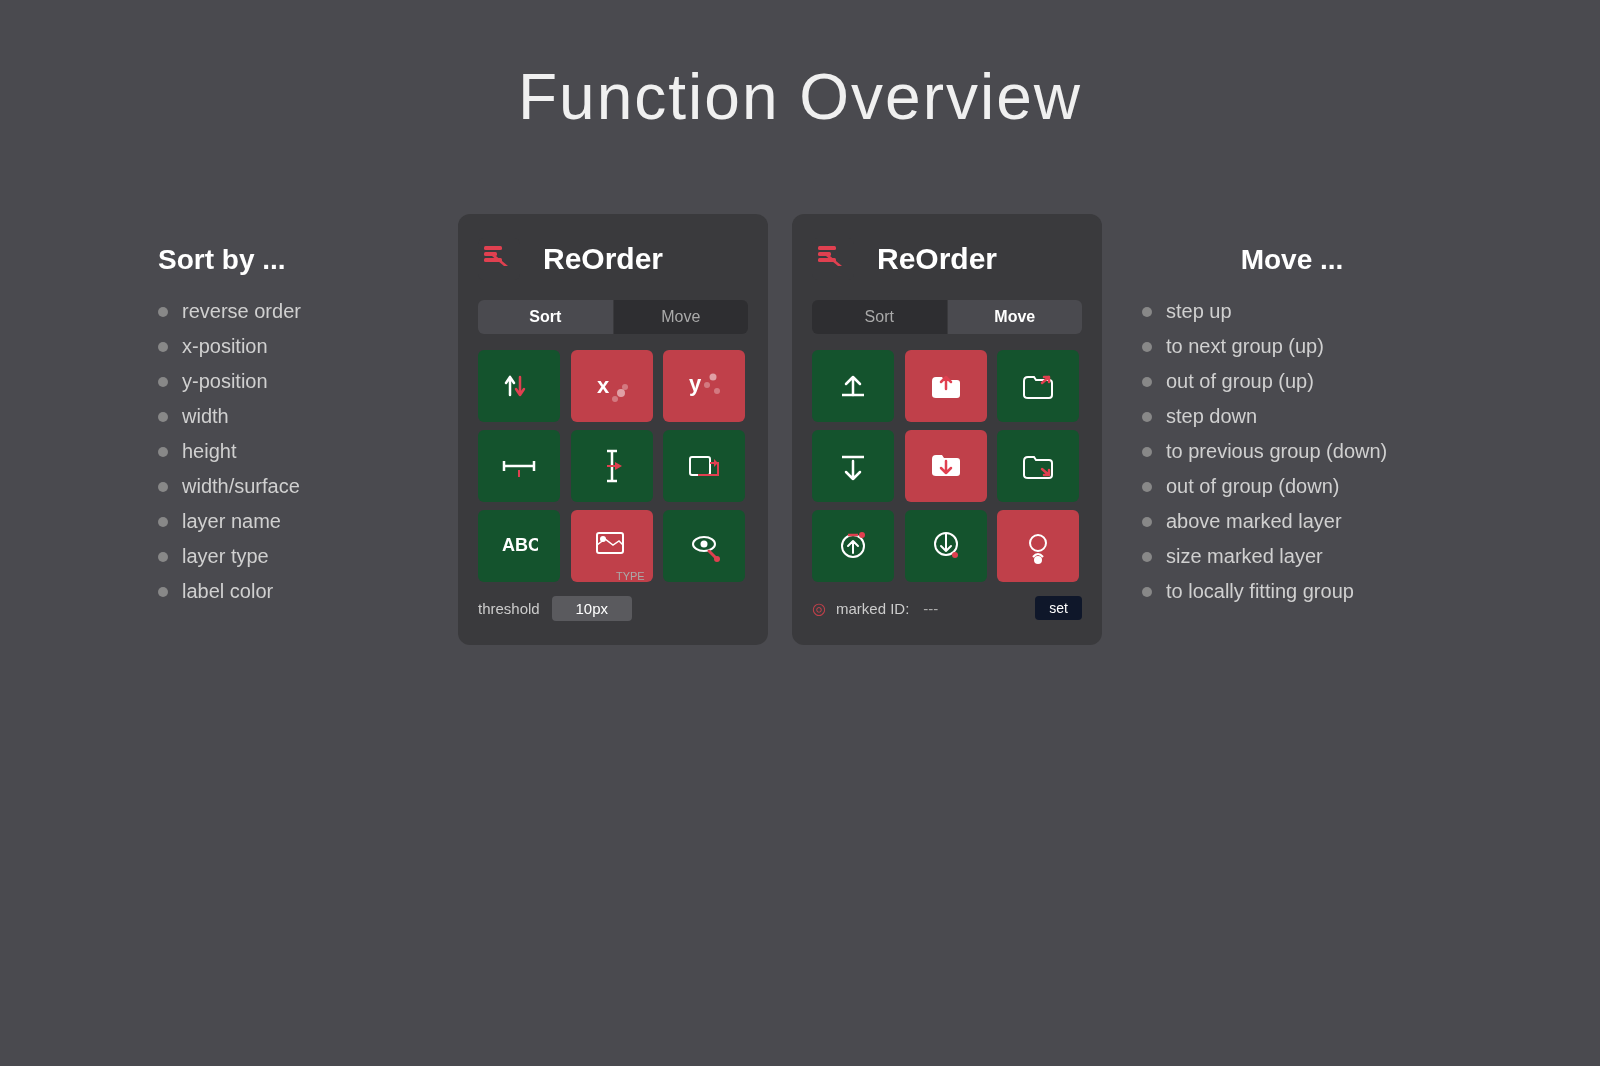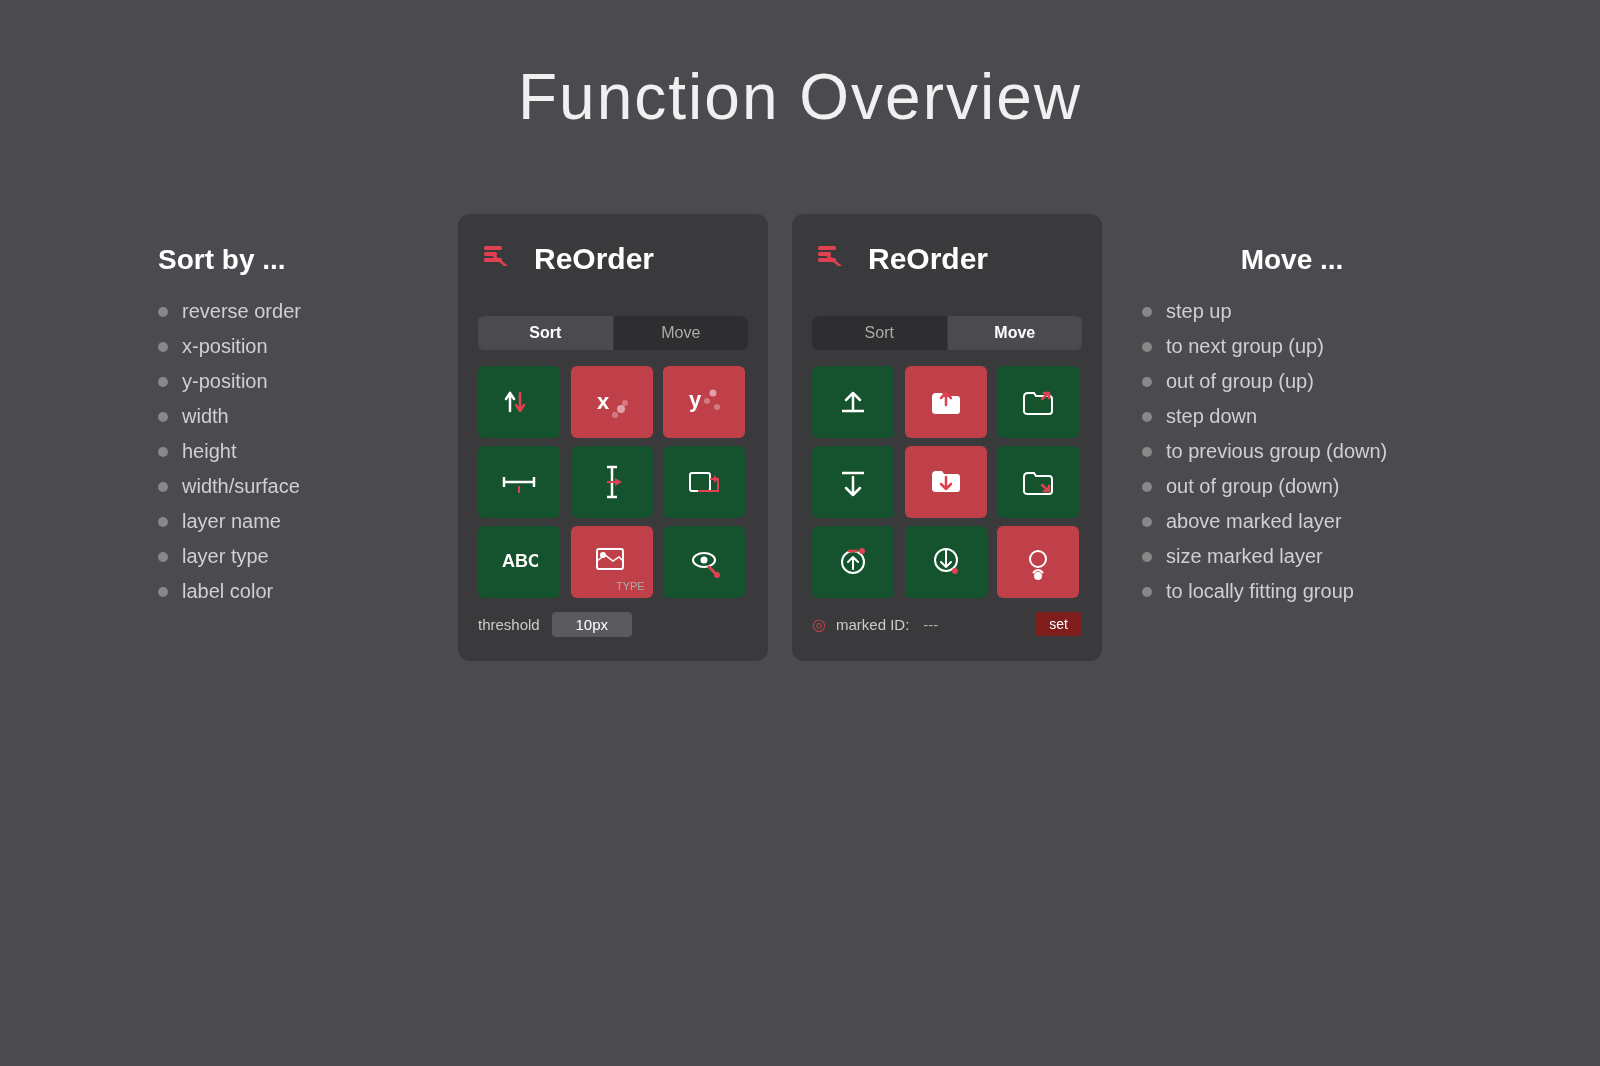--- a/index.html
+++ b/index.html
@@ -81,22 +81,22 @@
     .plugin-panel {
       background: #3a3a3d;
       border-radius: 12px;
       padding: 24px 20px;
       width: 310px;
     }
 
     .plugin-header {
       display: flex;
       align-items: center;
-      gap: 14px;
-      margin-bottom: 36px;
+      gap: 23px;
+      margin-bottom: 20px;
     }
 
     .plugin-logo {
       display: flex;
       align-items: center;
       justify-content: center;
     }
 
     .plugin-logo svg {
       width: 42px;
@@ -159,21 +159,21 @@
 
     .icon-btn svg {
       width: 38px;
       height: 38px;
     }
 
     .type-label {
       font-size: 11px;
       color: #aaa;
       position: absolute;
-      bottom: 6px;
+      bottom: 0;
       right: 8px;
     }
 
     
     .threshold-row {
       display: flex;
       align-items: center;
       gap: 12px;
       margin-top: 4px;
     }
@@ -212,21 +212,21 @@
       color: #ccc;
     }
 
     .marked-id {
       font-size: 15px;
       color: #aaa;
       margin-left: 4px;
     }
 
     .set-btn {
-      background: #7f1d1d;
+      background: #0f172a;
       border: none;
       border-radius: 4px;
       color: #fff;
       font-size: 14px;
       padding: 4px 14px;
       cursor: pointer;
       margin-left: auto;
     }
 
     

